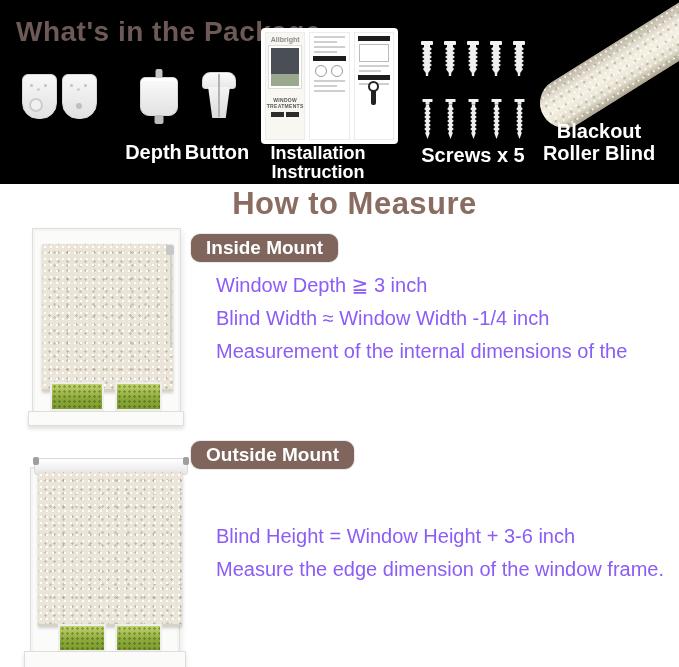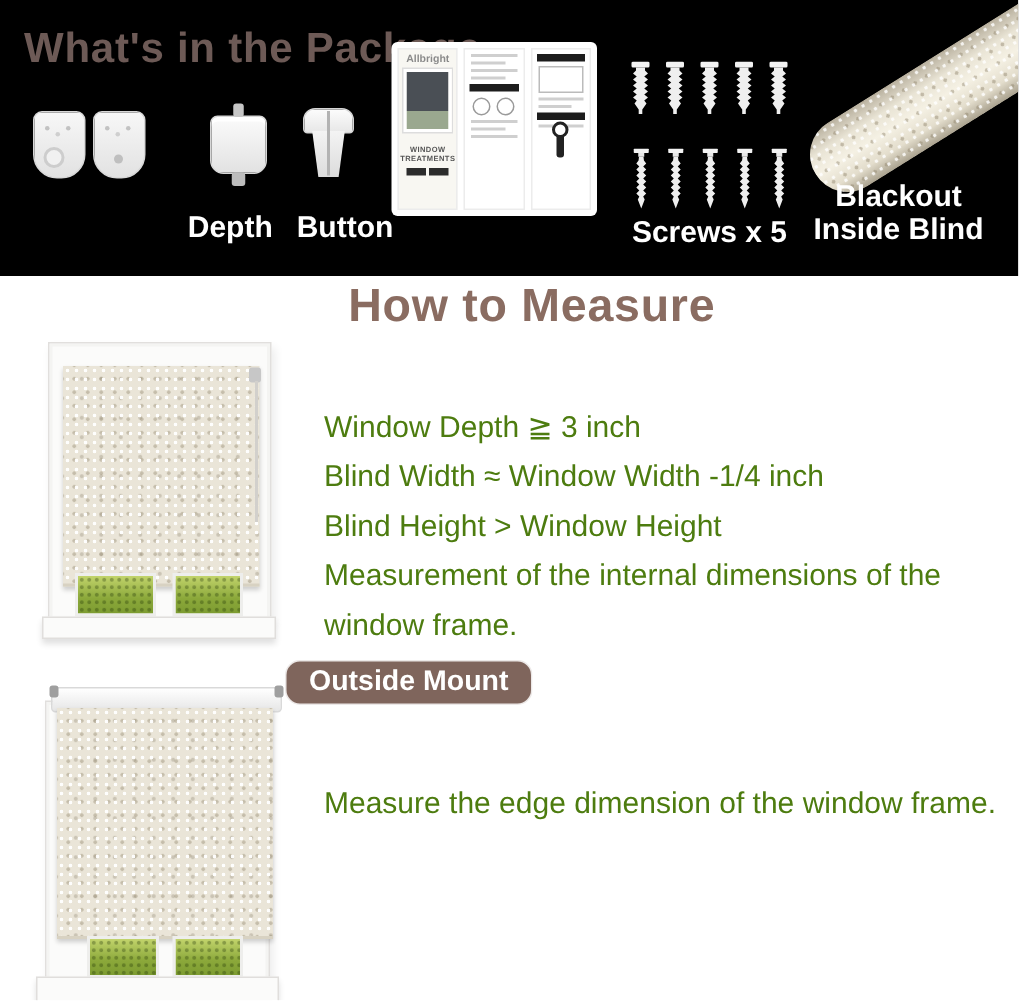--- a/index.html
+++ b/index.html
@@ -6,21 +6,21 @@
   .canvas{position:relative;width:679px;height:667px;overflow:hidden;background:#fff;
           font-family:"Liberation Sans",sans-serif;}
 
   
   .banner{position:absolute;left:0;top:0;width:679px;height:184px;background:#000;overflow:hidden;}
   .banner-title{position:absolute;left:16px;top:16px;font-size:28px;font-weight:600;
                 color:#6d5a56;letter-spacing:.5px;}
   .pkg-label{position:absolute;color:#fff;font-weight:700;font-size:20px;text-align:center;line-height:22px;}
   .lbl-brackets{left:6px;top:141px;width:110px;}
   .lbl-clutch{left:120px;top:141px;width:67px;}
-  .lbl-button{left:197px;top:141px;width:66px;}
+  .lbl-button{left:184px;top:141px;width:66px;}
   .lbl-manual{left:258px;top:144px;width:120px;font-size:18px;line-height:19px;}
   .lbl-screws{left:420px;top:144px;width:106px;}
   .lbl-roller{left:535px;top:120px;width:128px;line-height:22px;}
 
   
   .bracket{position:absolute;top:74px;width:33px;height:43px;background:linear-gradient(#f7f7f7,#e2e2e2);
            border-radius:6px 6px 16px 16px;border:1px solid #d8d8d8;}
   .bracket.b1{left:22px;} .bracket.b2{left:62px;}
   .bracket::before{content:'';position:absolute;top:9px;left:7px;width:3px;height:3px;border-radius:50%;
            background:#c2c2c2;box-shadow:14px 0 0 #c2c2c2,7px 4px 0 #cfcfcf;}
@@ -84,21 +84,21 @@
           radial-gradient(rgba(140,128,104,.45) 1px,transparent 1.4px),
           linear-gradient(to bottom,#b9b19f 0%,#e9e4d5 28%,#f5f1e4 52%,#e3ddcc 78%,#aaa28f 100%);
         background-size:6px 6px,9px 9px,100% 100%;background-position:0 0,3px 4px,0 0;}
 
   
   .measure-title{position:absolute;left:30px;right:0;top:186px;text-align:center;font-size:31px;
         font-weight:600;color:#8a6c61;letter-spacing:.5px;}
   .badge{position:absolute;left:190px;height:28px;line-height:28px;padding:0 15px;border-radius:10px;
         background:#7f655c;border:1px solid rgba(255,255,255,.85);color:#fff;font-size:19px;font-weight:600;}
   .badge-inside{top:233px;} .badge-outside{top:440px;}
-  .lines{position:absolute;left:216px;color:#4d7c0f;font-size:20px;}
+  .lines{position:absolute;left:216px;color:#8b5cf6;font-size:20px;}
   .lines div{height:33px;line-height:33px;white-space:nowrap;}
   .lines-inside{top:269px;} .lines-outside{top:520px;}
 
   
   .win{position:absolute;overflow:hidden;}
   .win1{left:12px;top:226px;width:176px;height:212px;}
   .win2{left:8px;top:455px;width:184px;height:212px;}
   .w-frame{position:absolute;background:#fbfbfa;border:1px solid #e1dfdd;
         box-shadow:2px 3px 6px rgba(0,0,0,.08), inset 0 0 0 2px #f4f4f2;}
   .win1 .w-frame{left:20px;top:2px;width:147px;height:184px;}
@@ -180,20 +180,21 @@
       <div class="m-panel">
         <div class="m-bar"></div>
         <div class="m-box"></div>
         <div class="m-line"></div>
           <div class="m-line short"></div>
         <div class="m-bar"></div>
         <div class="m-line"></div>
         <div class="m-wrench"></div>
       </div>
     </div>
+    <div class="pkg-label lbl-manual">Installation Instruction</div>
 
     <div class="hardware">
       <svg class="anchor" viewBox="0 0 14 40">
         <rect x="1" y="0" width="12" height="4" rx="1" fill="#f2f2f2"></rect>
         <path fill="#efefef" d="M4 4 L10 4 L10 6 L12 8 L9.5 10 L12 12 L9.5 14 L12 16 L9.5 18 L12 20 L9.5 22 L12 24 L9.5 26 L11 28 L8.2 32 L8.2 35 L5.8 35 L5.8 32 L3 28 L4.5 26 L2 24 L4.5 22 L2 20 L4.5 18 L2 16 L4.5 14 L2 12 L4.5 10 L2 8 L4 6 Z"></path>
       </svg>
       <svg class="anchor" viewBox="0 0 14 40">
           <rect x="1" y="0" width="12" height="4" rx="1" fill="#f2f2f2"></rect>
           <path fill="#efefef" d="M4 4 L10 4 L10 6 L12 8 L9.5 10 L12 12 L9.5 14 L12 16 L9.5 18 L12 20 L9.5 22 L12 24 L9.5 26 L11 28 L8.2 32 L8.2 35 L5.8 35 L5.8 32 L3 28 L4.5 26 L2 24 L4.5 22 L2 20 L4.5 18 L2 16 L4.5 14 L2 12 L4.5 10 L2 8 L4 6 Z"></path>
         </svg>
@@ -231,50 +232,50 @@
         </svg>
       <svg class="screw" viewBox="0 0 11 42">
           <rect x="0.5" y="0" width="10" height="3" rx="0.5" fill="#f2f2f2"></rect>
           <rect x="3.5" y="3" width="4" height="2.5" fill="#e8e8e8"></rect>
           <path fill="#efefef" d="M4 5.5 L7 5.5 L7.3 8 L8.8 10 L6.8 12 L8.8 14 L6.8 16 L8.8 18 L6.8 20 L8.8 22 L6.8 24 L8.8 26 L6.8 28 L8.8 30 L6.8 32 L7.8 34 L5.5 40 L3.2 34 L4.2 32 L2.2 30 L4.2 28 L2.2 26 L4.2 24 L2.2 22 L4.2 20 L2.2 18 L4.2 16 L2.2 14 L4.2 12 L2.2 10 L3.7 8 Z"></path>
         </svg>
     </div>
     <div class="pkg-label lbl-screws">Screws x 5</div>
 
     <div class="tube"></div>
-    <div class="pkg-label lbl-roller">Blackout Inside Blind</div>
+    <div class="pkg-label lbl-roller">Blackout Roller Blind</div>
   </div>
 
   <div class="measure-title">How to Measure</div>
 
   <div class="win win1">
     <div class="w-frame"></div>
     <div class="fabric"></div>
     <div class="bracket-dot"></div>
     <div class="rod"></div>
     <div class="pane pane1"></div>
     <div class="pane pane2"></div>
     <div class="sill"></div>
   </div>
 
+  <div class="badge badge-inside">Inside Mount</div>
   <div class="lines lines-inside">
     <div>Window Depth ≧ 3 inch</div>
     <div>Blind Width ≈ Window Width -1/4 inch</div>
-    <div>Blind Height &gt; Window Height</div>
     <div>Measurement of the internal dimensions of the</div>
-    <div>window frame.</div>
   </div>
 
   <div class="win win2">
     <div class="w-frame"></div>
     <div class="cassette"></div>
     <div class="fabric"></div>
     <div class="pane pane1"></div>
     <div class="pane pane2"></div>
     <div class="sill"></div>
   </div>
 
   <div class="badge badge-outside">Outside Mount</div>
   <div class="lines lines-outside">
+    <div>Blind Height = Window Height + 3-6 inch</div>
     <div>Measure the edge dimension of the window frame.</div>
   </div>
 
 </div>
 
 </body></html>

